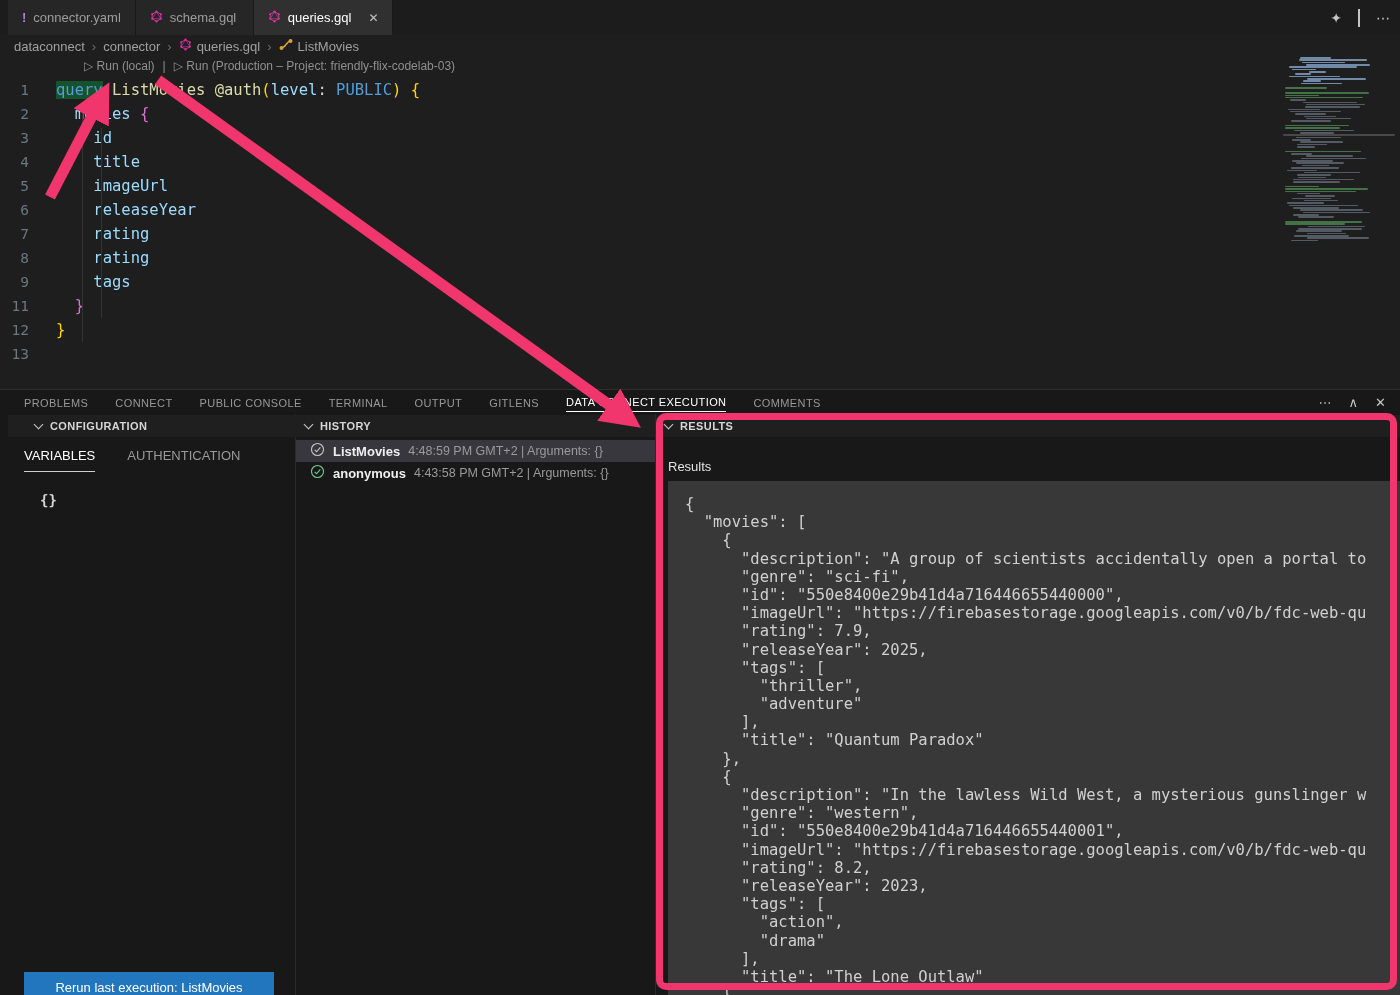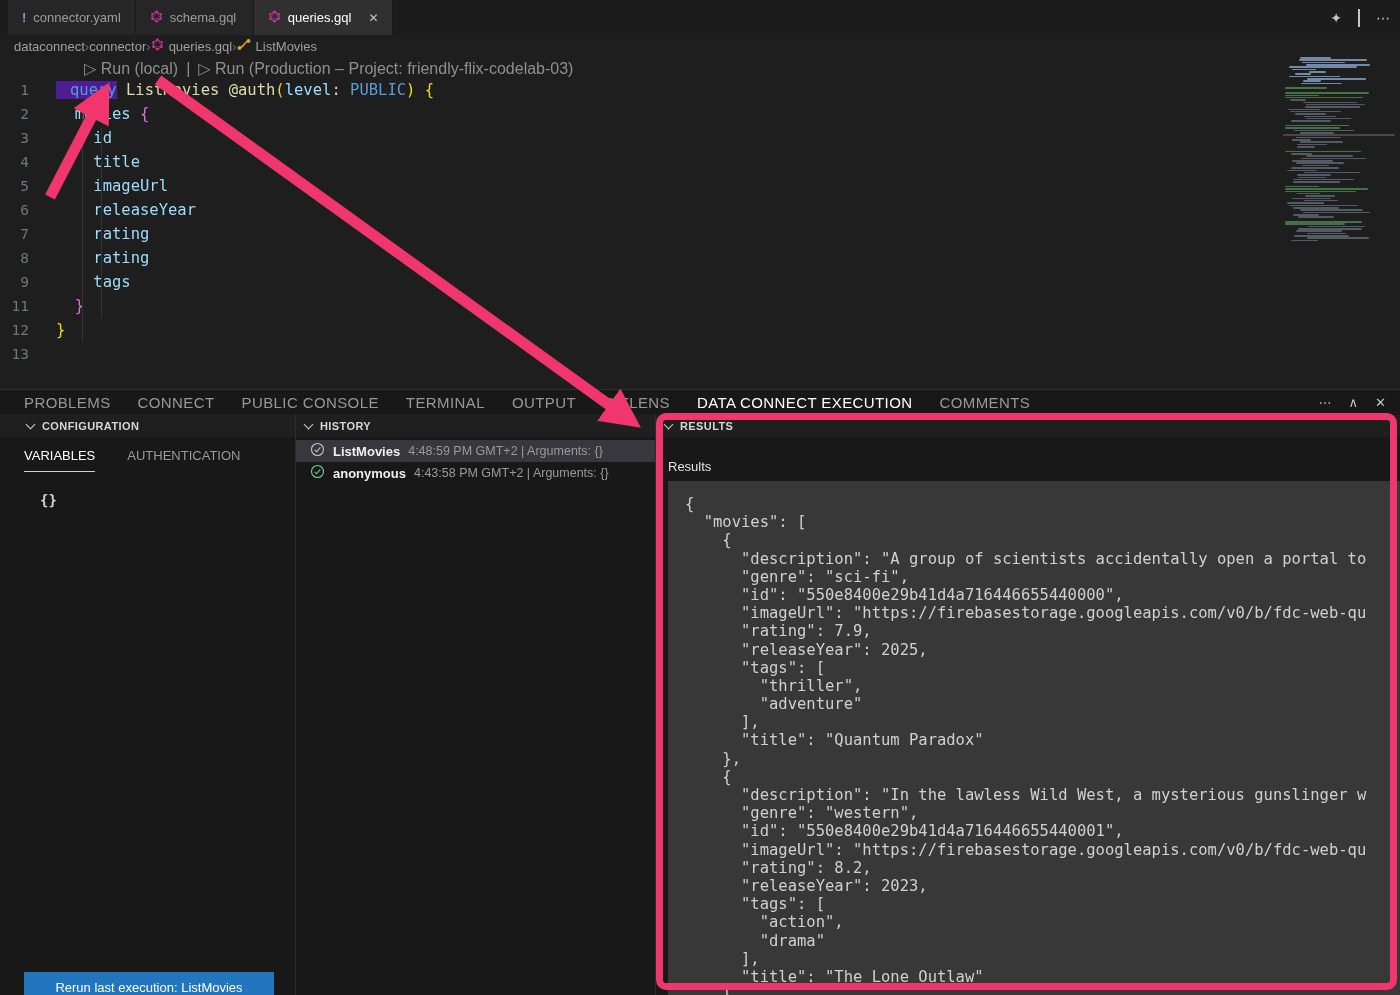--- a/index.html
+++ b/index.html
@@ -12,44 +12,44 @@
   
   .tabbar{ position:absolute; top:0; left:0; right:0; height:35px; background:#1c1c1c; display:flex; align-items:stretch; padding-left:8px; }
   .tab{ display:flex; align-items:center; gap:7px; padding:0 14px; background:#262626; color:#9d9d9d; font-size:13px; border-right:1px solid #191919; min-width:118px; cursor:pointer; }
   .tab.active{ background:#303031; color:#ffffff; }
   .tab .warn{ font-weight:bold; font-size:13px; }
   .tab .close{ margin-left:10px; font-size:12px; color:#c5c5c5; }
   .winicons{ position:absolute; right:10px; top:0; height:35px; display:flex; align-items:center; gap:16px; color:#c5c5c5; font-size:14px; }
   .split-box{ width:13px; height:11px; border:1.4px solid #c5c5c5; position:relative; }
   .split-box:after{ content:""; position:absolute; left:50%; top:0; bottom:0; width:1.4px; background:#c5c5c5; }
   
-  .breadcrumb{ position:absolute; top:35px; left:0; right:0; height:22px; display:flex; align-items:center; padding-left:14px; font-size:13px; color:#a0a0a0; background:#1e1e1e; }
+  .breadcrumb{ position:absolute; top:35px; left:0; right:0; height:22px; display:flex; align-items:center; padding-left:14px; gap:7px; font-size:13px; color:#a0a0a0; background:#1e1e1e; }
   .breadcrumb .sep{ color:#6d6d6d; font-size:13px; }
   .breadcrumb .bc-item{ display:flex; align-items:center; gap:5px; cursor:pointer; }
   
-  .codelens{ position:absolute; top:59px; left:84px; font-size:16px; color:#8f8f8f; display:flex; gap:8px; align-items:center; }
+  .codelens{ position:absolute; top:59px; left:84px; font-size:12px; color:#8f8f8f; display:flex; gap:8px; align-items:center; }
   .codelens .lens-link{ cursor:pointer; }
   
   .editorlines{ position:absolute; top:78px; left:0; width:1283px; }
   .cline{ height:24px; display:flex; align-items:center; font-family:"DejaVu Sans Mono", monospace; font-size:15.5px; }
   .cline .num{ width:56px; flex:0 0 56px; text-align:right; padding-right:27px; color:#6e7681; font-size:14.5px; font-family:"DejaVu Sans Mono", monospace; }
   .cline .lc{ white-space:pre; }
   .tk{ color:#d4d4d4; white-space:pre; }
   .tk.kw{ color:#569cd6; } .tk.var{ color:#9cdcfe; } .tk.fn{ color:#dcdcaa; }
   .tk.b1{ color:#ffd700; } .tk.b2{ color:#da70d6; } .tk.fg{ color:#d4d4d4; }
-  .tk.sel{ background:#4c1d95;padding-left:14px; }
+  .tk.sel{ background:#14532d; }
   .iguide{ position:absolute; width:1px; background:#333333; }
   
   .minimap{ position:absolute; left:1283px; top:57px; width:112px; height:190px; }
   .mmrow{ position:relative; height:2.35px; }
   .mmbar{ position:absolute; top:0; height:1.5px; border-radius:1px; }
   
   .panel{ position:absolute; top:389px; left:0; right:0; bottom:0; background:#181818; border-top:1px solid #2f2f2f; }
   .ptabs{ position:absolute; top:389px; left:0; right:0; height:26px; display:flex; align-items:center; padding-left:24px; gap:27px; }
-  .ptab{ font-size:15px; letter-spacing:.4px; color:#989898; cursor:pointer; padding:4px 0 3px; }
+  .ptab{ font-size:11px; letter-spacing:.4px; color:#989898; cursor:pointer; padding:4px 0 3px; }
   .ptab.active{ color:#ffffff; border-bottom:1px solid #ffffff; }
   .pacts{ position:absolute; top:389px; right:14px; height:26px; display:flex; align-items:center; gap:17px; color:#c5c5c5; font-size:13px; }
   .pact{ cursor:pointer; }
   .vdiv{ position:absolute; top:414px; bottom:0; width:1px; background:#2b2b2b; }
   .sechead{ position:absolute; height:22px; display:flex; align-items:center; gap:8px; font-size:11px; font-weight:bold; letter-spacing:.4px; color:#d6d6d6; background:#1f1f1f; }
   .chev{ width:7px; height:7px; border-right:1.5px solid #cccccc; border-bottom:1.5px solid #cccccc; transform:rotate(45deg); display:inline-block; position:relative; top:-2px; }
   
   .cfgtabs{ position:absolute; left:24px; top:448px; display:flex; gap:32px; font-size:13px; }
   .cfgtab{ color:#9a9a9a; padding-bottom:8px; cursor:pointer; }
   .cfgtab.active{ color:#ffffff; border-bottom:1.5px solid #cfcfcf; }
@@ -449,21 +449,21 @@
     </div>
   <div class="pacts" id="pacts">
       <span class="pact">⋯</span>
       <span class="pact">∧</span>
       <span class="pact">✕</span>
     </div>
 
   <div class="vdiv" style="left:295px;"></div>
   <div class="vdiv" style="left:655px;"></div>
 
-  <div class="sechead" style="left:0; top:415px; width:295px; padding-left:27px;">
+  <div class="sechead" style="left:8px; top:415px; width:295px; padding-left:27px;">
     <span class="chev"></span>
     <span>CONFIGURATION</span>
   </div>
   <div class="cfgtabs" id="cfgtabs">
       <span class="cfgtab active">VARIABLES</span>
       <span class="cfgtab">AUTHENTICATION</span>
     </div>
   <div class="varsval">{}</div>
 
   <div class="sechead" style="left:296px; top:415px; width:359px; padding-left:9px;">

